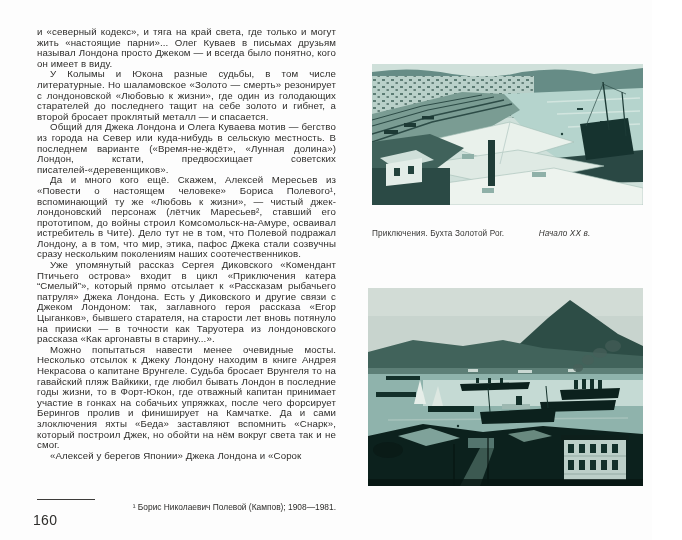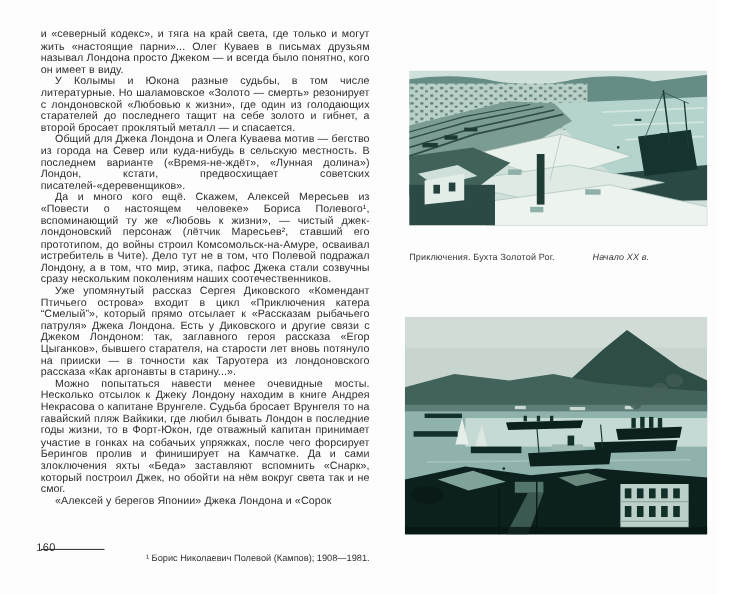--- a/index.html
+++ b/index.html
@@ -17,22 +17,22 @@
   }
   .body-text p{margin:0;padding:0;}
   .body-text p.indent{text-indent:13px;}
   .footnotes{
     position:absolute;left:37px;top:463px;width:299px;
     font-size:8.4px;line-height:9.8px;text-align:right;margin-top:36px;
   }
   .footnote-rule{width:58px;height:1px;background:#3d3c3a;margin:0 0 3px 0;}
   .footnotes p{margin:0;padding:0;text-indent:9px;}
   .page-number{
-    position:absolute;left:33px;top:493px;
-    font-size:10px;letter-spacing:.3px;
+    position:absolute;left:33px;top:512px;
+    font-size:14px;letter-spacing:.3px;
   }
   
   .photo{position:absolute;margin:0;padding:0;display:block;}
   .photo svg{display:block;}
   .photo-top{left:372px;top:64px;width:271px;height:141px;}
   .photo-bottom{left:368px;top:288px;width:275px;height:198px;}
   .caption{
     position:absolute;left:372px;top:229px;width:271px;
     font-size:8.2px;line-height:10px;color:#383735;letter-spacing:.15px;
   }

